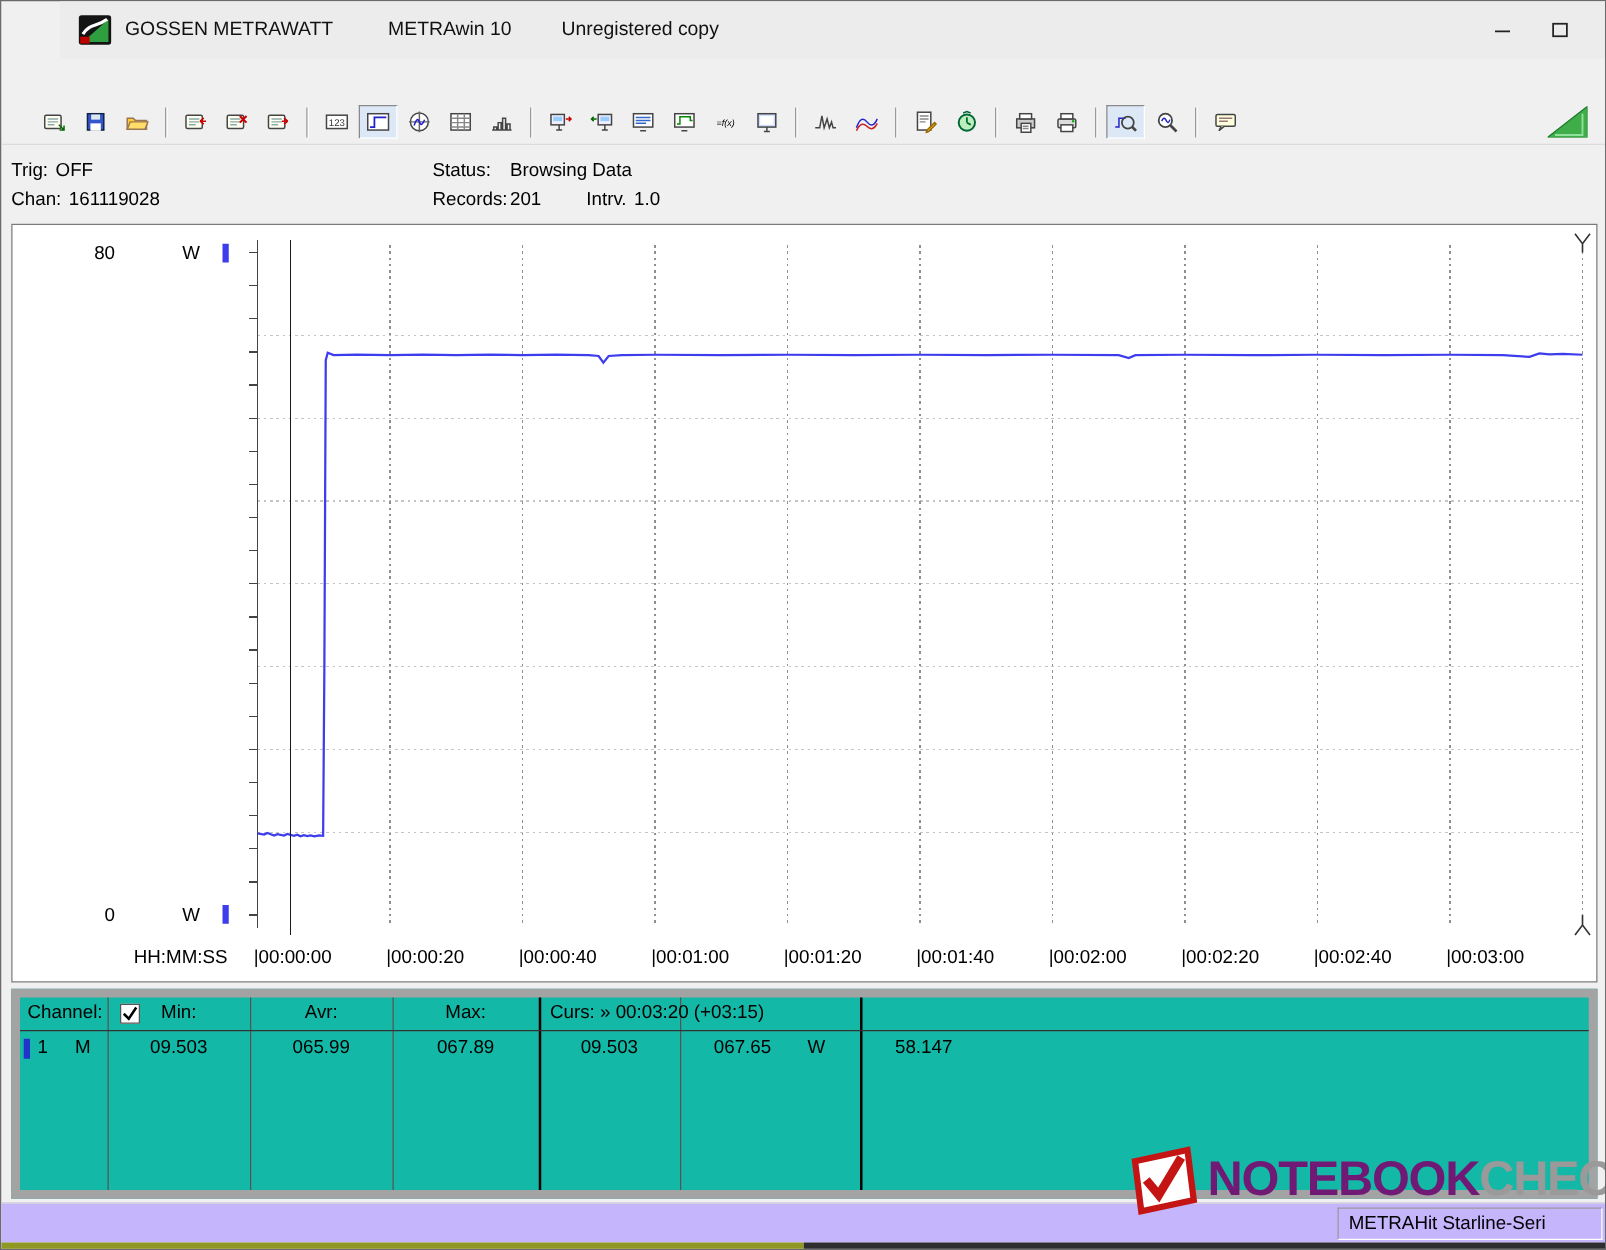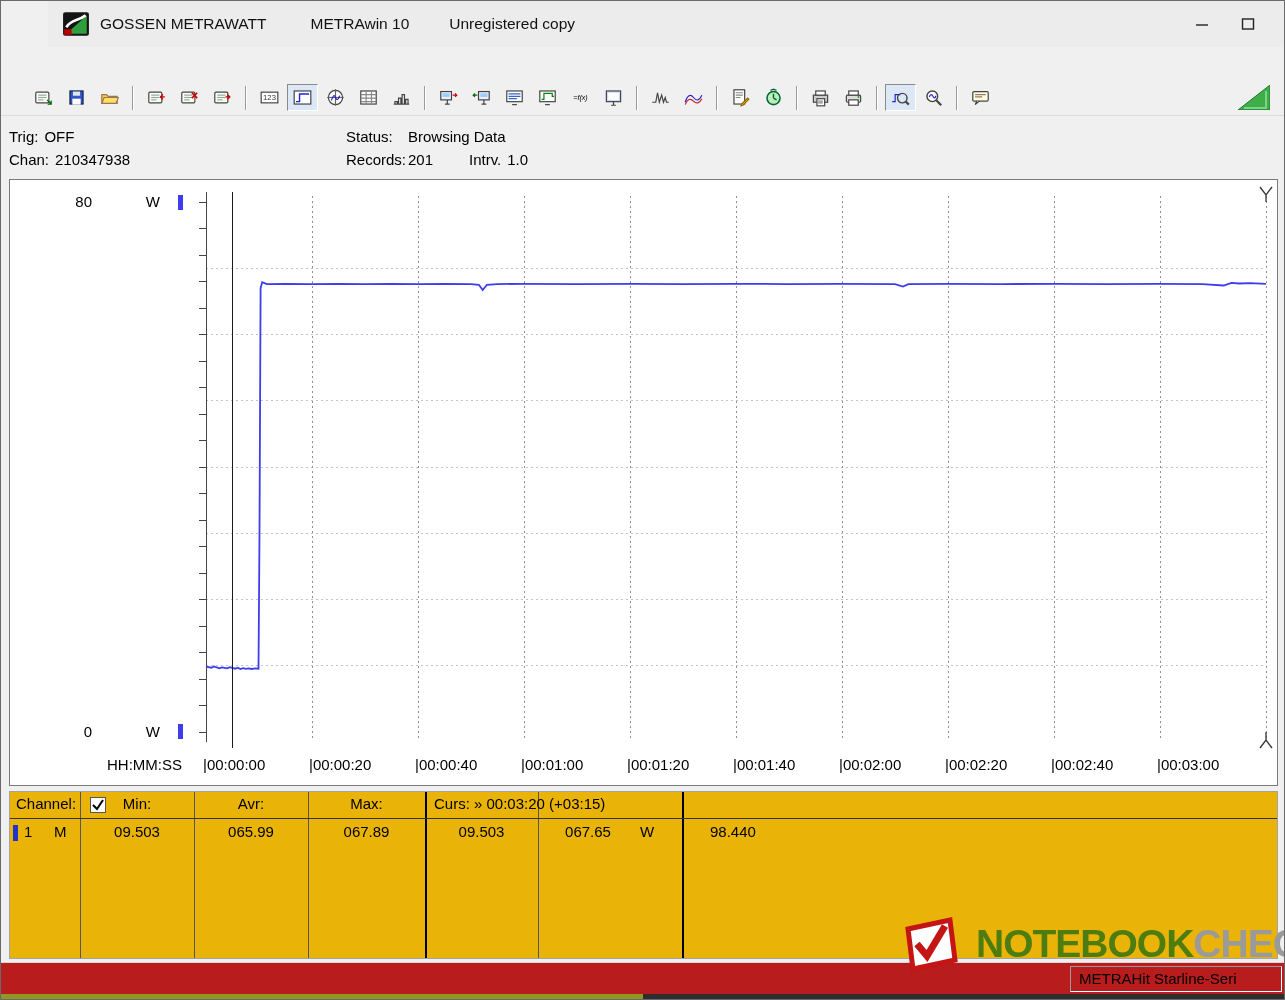--- a/index.html
+++ b/index.html
@@ -39,36 +39,36 @@
   #chart-svg .gh { stroke:#c4c4c4; stroke-dasharray:2 3; shape-rendering:crispEdges; }
   #chart-svg .gv { stroke:#8f8f8f; stroke-dasharray:2 3; shape-rendering:crispEdges; }
   #chart-svg .ax { stroke:#444; shape-rendering:crispEdges; }
   #chart-svg .series { fill:none; stroke-width:1.8; }
   #chart-svg .cur { stroke:#1a1a1a; shape-rendering:crispEdges; }
   #chart-svg .curh { stroke:#333; fill:none; stroke-width:1.3; }
   #chart-svg text { font-family:"Liberation Sans", sans-serif; font-size:15px; fill:#000; }
   #chart-svg .end { text-anchor:end; }
 
   
-  .table-panel { position:absolute; top:790px; left:8px; width:1269px; height:168px; background:#eab308; border:1px solid #a3a3a3; font-size:15px; color:#000; }
+  .table-panel { position:absolute; top:790px; left:8px; width:1269px; height:168px; background:#14b8a6; border:7px solid #a3a3a3; font-size:15px; color:#000; }
   .tp { position:absolute; white-space:nowrap; }
   .vsep { position:absolute; top:0; bottom:0; width:1px; background:#555; }
   .vsep.thick { width:2px; background:#000; }
   .hline { position:absolute; left:0; right:0; top:26px; height:1px; background:#333; }
   .cell-c { text-align:center; }
   .checkbox { position:absolute; left:80px; top:5px; width:16px; height:16px; background:#fff; border:1px solid #555; }
   .row-marker { position:absolute; left:3px; top:33px; width:5px; height:16px; }
 
   
   .watermark { position:absolute; left:897px; top:912px; display:flex; align-items:center; z-index:5; }
-  .wm-word1 { font-size:39px; font-weight:bold; color:#4d7c0f; letter-spacing:-1px; margin-left:16px; }
+  .wm-word1 { font-size:39px; font-weight:bold; color:#701a75; letter-spacing:-1px; margin-left:6px; }
   .wm-word2 { font-size:39px; font-weight:bold; color:#9a9a9a; letter-spacing:-1px; }
 
   
-  .statusbar { position:absolute; top:961px; left:0; width:100%; height:32px; background:#b91c1c; border-top:1px solid #d8d8d8; }
+  .statusbar { position:absolute; top:961px; left:0; width:100%; height:32px; background:#c4b5fd; border-top:1px solid #d8d8d8; }
   .device-box { position:absolute; right:2px; top:3px; width:212px; height:26px; border:1px solid; border-color:#9a9a9a #ffffff #ffffff #9a9a9a; font-size:15px; padding:3px 0 0 8px; color:#000; }
 
   .bottom-strip { position:absolute; top:993px; left:0; width:100%; height:7px; display:flex; }
   .strip-l { width:642px; height:7px; background:#8f9823; }
   .strip-r { flex:1; height:7px; background:#2e2e2e; }
 </style>
 </head>
 <body>
 
 <div class="window">
@@ -302,21 +302,21 @@
           <rect x="1.5" y="3" width="13" height="8" rx="1" fill="#ffd" stroke="#444"></rect>
           <path d="M3.5 5.5 h9 M3.5 7.5 h6" stroke="#977"></path>
           <path d="M5 11 l-1.5 3 3.5 -3" fill="#ffd" stroke="#444"></path>
         </svg>
       </div>
     </div>
 
   <div class="infobar">
     <div class="info-col" style="left:8px">
       <div><span class="lab">Trig:</span><span>OFF</span></div>
-      <div><span class="lab">Chan:</span><span>210347938</span></div>
+      <div><span class="lab">Chan:</span><span>161119028</span></div>
     </div>
     <div class="info-col" style="left:345px">
       <div><span class="lab-w">Status:</span><span>Browsing Data</span></div>
       <div><span class="lab-w">Records:</span><span class="gap18">201</span><span class="lab">Intrv.</span><span>1.0</span></div>
     </div>
   </div>
 
   <div class="chart-panel">
     <svg id="chart-svg" width="1267" height="605" viewBox="0 0 1267 605">
         <line x1="196" x2="1256" y1="485.75" y2="485.75" class="gh"></line>
@@ -404,21 +404,21 @@
 
     <div class="row-marker" id="row-marker" style="background: rgb(34, 51, 204);"></div>
     <div class="tp" style="left:14px; top:31px">1</div>
     <div class="tp" style="left:44px; top:31px">M</div>
     <div class="tp cell-c" style="left:70px; top:31px; width:114px">09.503</div>
     <div class="tp cell-c" style="left:184px; top:31px; width:114px">065.99</div>
     <div class="tp cell-c" style="left:298px; top:31px; width:117px">067.89</div>
     <div class="tp cell-c" style="left:415px; top:31px; width:113px">09.503</div>
     <div class="tp cell-c" style="left:528px; top:31px; width:100px">067.65</div>
     <div class="tp" style="left:630px; top:31px">W</div>
-    <div class="tp" style="left:700px; top:31px">98.440</div>
+    <div class="tp" style="left:700px; top:31px">58.147</div>
   </div>
 
   <div class="watermark">
     <svg width="62" height="62" viewBox="0 0 62 62">
       <path d="M10 16 L52 7 L57 47 L15 56 Z" fill="#ffffff" stroke="#c41414" stroke-width="5"></path>
       <polyline points="19,31 29,43 47,13" fill="none" stroke="#c41414" stroke-width="7"></polyline>
     </svg>
     <span class="wm-word1">NOTEBOOK</span>
     <span class="wm-word2">CHECK</span>
   </div>

